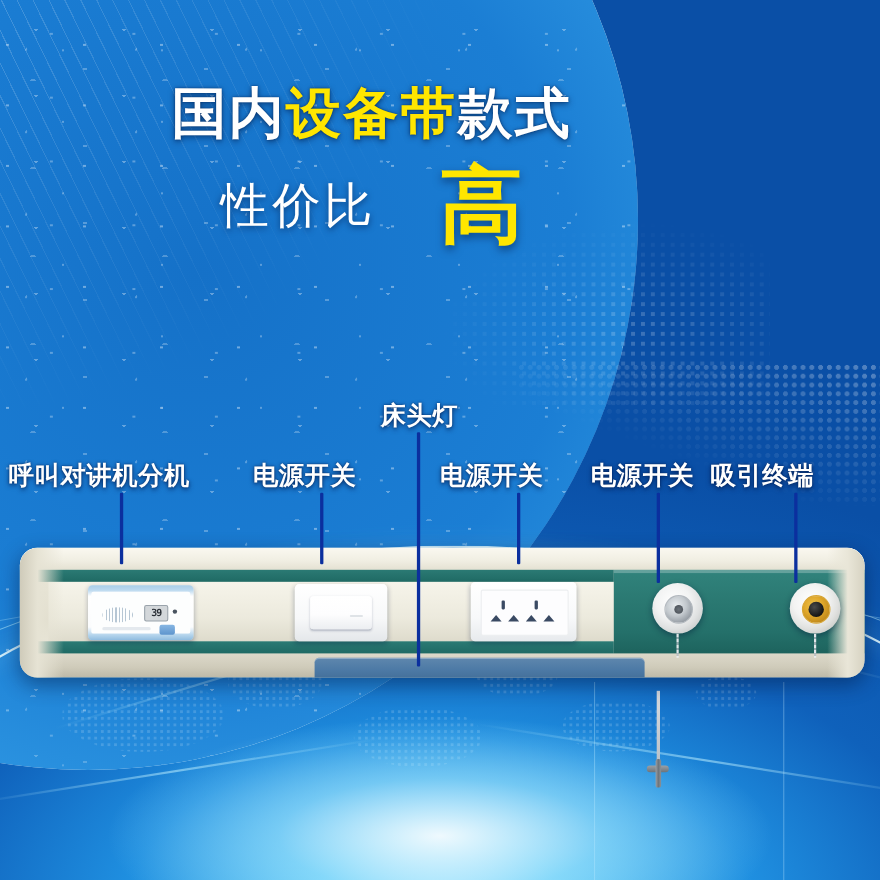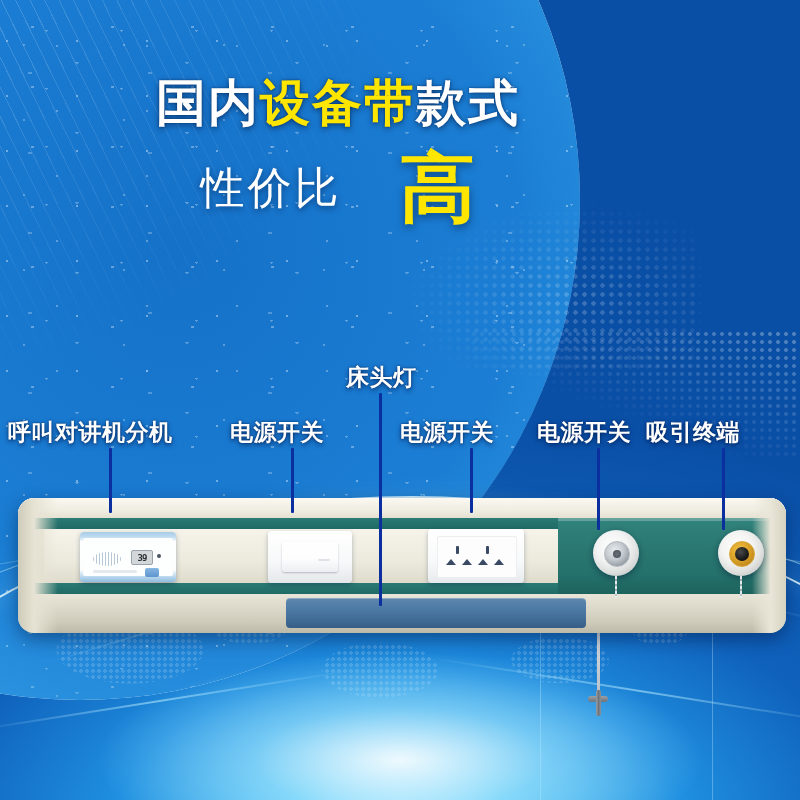--- a/index.html
+++ b/index.html
@@ -131,21 +131,21 @@
     text-shadow:0 2px 5px rgba(0,30,85,.75), 0 0 2px rgba(0,25,70,.8);
     letter-spacing:0.5px;
   }
   .lead{position:absolute;width:3px;background:#0b2f9e;border-radius:1px;}
 
   
   .hl-box{position:absolute;border:4px solid #0b2f9e;border-radius:14px;box-sizing:border-box;}
   .hl-circle{position:absolute;border:4px solid #0b2f9e;border-radius:50%;box-sizing:border-box;}
 
   
-  .panel-wrap{position:absolute;left:18px;top:498px;width:768px;height:135px;z-index:5;}
+  .panel-wrap{position:absolute;left:18px;top:498px;width:768px;height:118px;z-index:5;}
   .panel{
     position:absolute;inset:0;border-radius:16px;
     background:linear-gradient(180deg,#f4f1e6 0%,#eceadd 12%,#e6e3d4 34%,#dedac9 56%,#e8e5d8 72%,#cfcbba 92%,#bdb9a8 100%);
     box-shadow:0 6px 18px rgba(0,20,60,.45), inset 0 1px 0 rgba(255,255,255,.85);
     overflow:hidden;
   }
   
   .stripe{position:absolute;left:0;width:540px;height:11px;background:linear-gradient(180deg,#2b7a74,#1f6a64);}
   .stripe-top{top:20px;}
   .stripe-bottom{top:85px;}

